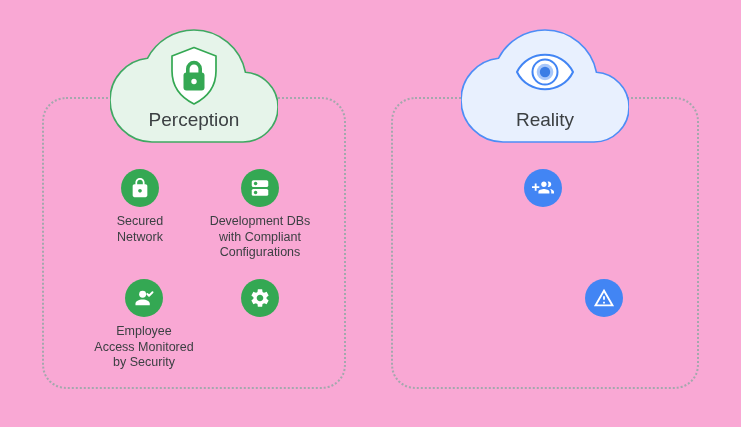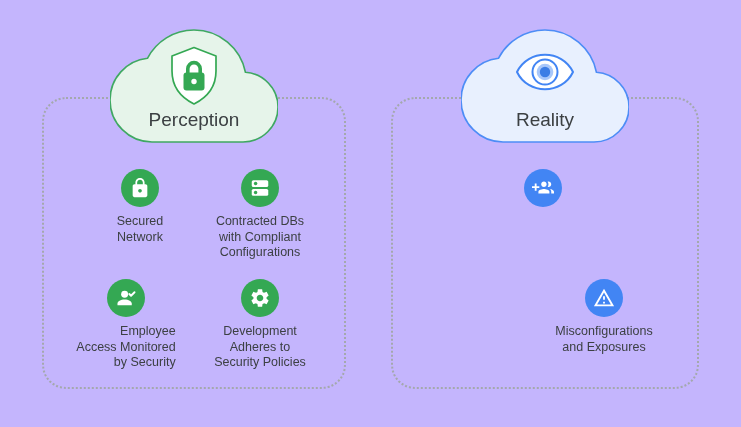--- a/index.html
+++ b/index.html
@@ -1,19 +1,19 @@
 <!DOCTYPE html>
 <html><head>
 <meta charset="utf-8">
 <style>
   html,body{margin:0;padding:0;}
   .canvas{
     position:relative;
     width:741px;height:427px;
-    background:#c4b5fd;
+    background:#f9a8d4;
     font-family:"Liberation Sans", sans-serif;
     overflow:hidden;
   }
   .panel{
     position:absolute;
     box-sizing:border-box;
     border:2px dotted #a4a8ad;
     border-radius:24px;
     background:transparent;
   }
@@ -96,62 +96,57 @@
 
   <div class="cell" style="left:185px;top:169px;width:150px;">
     <div class="icon-circle green">
       <svg viewBox="0 0 24 24" width="22" height="22" fill="#ffffff">
         <rect x="3" y="3.5" width="18" height="7.5" rx="1.8"></rect>
         <rect x="3" y="13" width="18" height="7.5" rx="1.8"></rect>
         <circle cx="7.2" cy="7.2" r="1.9" fill="#34a853"></circle>
         <circle cx="7.2" cy="16.8" r="1.9" fill="#34a853"></circle>
       </svg>
     </div>
-    <div class="cell-label">Contracted DBs
+    <div class="cell-label">Development DBs
 with Compliant
 Configurations</div>
   </div>
 
-  <div class="cell" style="left:51px;top:279px;width:150px;text-align:right;">
+  <div class="cell" style="left:69px;top:279px;width:150px;">
     <div class="icon-circle green">
       <svg viewBox="0 0 24 24" width="22" height="22" fill="#ffffff">
         <circle cx="10.5" cy="8" r="3.8"></circle>
         <path d="M10.5 13.5c-4.3 0-7.8 1.9-7.8 4.3V20h15.6v-2.2c0-2.4-3.5-4.3-7.8-4.3z"></path>
         <path d="M15.6 7.6l1.9 1.9 3.8-3.8" fill="none" stroke="#ffffff" stroke-width="2.1" stroke-linecap="round" stroke-linejoin="round"></path>
       </svg>
     </div>
     <div class="cell-label">Employee
 Access Monitored
 by Security</div>
   </div>
 
   <div class="cell" style="left:185px;top:279px;width:150px;">
     <div class="icon-circle green">
       <svg viewBox="0 0 24 24" width="22" height="22" fill="#ffffff">
         <path d="M19.14 12.94c.04-.3.06-.61.06-.94 0-.32-.02-.64-.07-.94l2.03-1.58c.18-.14.23-.41.12-.61l-1.92-3.32c-.12-.22-.37-.29-.59-.22l-2.39.96c-.5-.38-1.03-.7-1.62-.94l-.36-2.54c-.04-.24-.24-.41-.48-.41h-3.84c-.24 0-.43.17-.47.41l-.36 2.54c-.59.24-1.13.57-1.62.94l-2.39-.96c-.22-.08-.47 0-.59.22L2.74 8.87c-.12.21-.08.47.12.61l2.03 1.58c-.05.3-.09.63-.09.94s.02.64.07.94l-2.03 1.58c-.18.14-.23.41-.12.61l1.92 3.32c.12.22.37.29.59.22l2.39-.96c.5.38 1.03.7 1.62.94l.36 2.54c.05.24.24.41.48.41h3.84c.24 0 .44-.17.47-.41l.36-2.54c.59-.24 1.13-.56 1.62-.94l2.39.96c.22.08.47 0 .59-.22l1.92-3.32c.12-.22.07-.47-.12-.61l-2.01-1.58zM12 15.6c-1.98 0-3.6-1.62-3.6-3.6s1.62-3.6 3.6-3.6 3.6 1.62 3.6 3.6-1.62 3.6-3.6 3.6z"></path>
       </svg>
     </div>
-    <div class="cell-label">Development
-Adheres to
-Security Policies</div>
   </div>
 
   <div class="cell" style="left:448px;top:169px;width:190px;">
     <div class="icon-circle blue">
       <svg viewBox="0 0 24 24" width="22" height="22" fill="#ffffff">
         <path d="M8 10H5V7H3v3H0v2h3v3h2v-3h3v-2zm10 1c1.66 0 2.99-1.34 2.99-3S19.66 5 18 5c-.32 0-.63.05-.91.14.57.81.9 1.79.9 2.86s-.34 2.04-.9 2.86c.28.09.59.14.91.14zm-5 0c1.66 0 2.99-1.34 2.99-3S14.66 5 13 5c-1.66 0-3 1.34-3 3s1.34 3 3 3zm6.62 2.16c.83.73 1.38 1.66 1.38 2.84v2h3v-2c0-1.54-2.37-2.49-4.38-2.84zM13 13c-2 0-6 1-6 3v2h12v-2c0-2-4-3-6-3z"></path>
       </svg>
     </div>
   </div>
 
 
   <div class="cell" style="left:524px;top:279px;width:160px;">
     <div class="icon-circle blue">
       <svg viewBox="0 0 24 24" width="22" height="22" fill="#ffffff">
         <path d="M12 5.99L19.53 19H4.47L12 5.99M12 2L1 21h22L12 2z"></path>
         <path d="M13 16h-2v2h2v-2zm0-6h-2v4h2v-4z"></path>
       </svg>
     </div>
-    <div class="cell-label">Misconfigurations
-and Exposures</div>
   </div>
 
 </div>
 
 </body></html>

